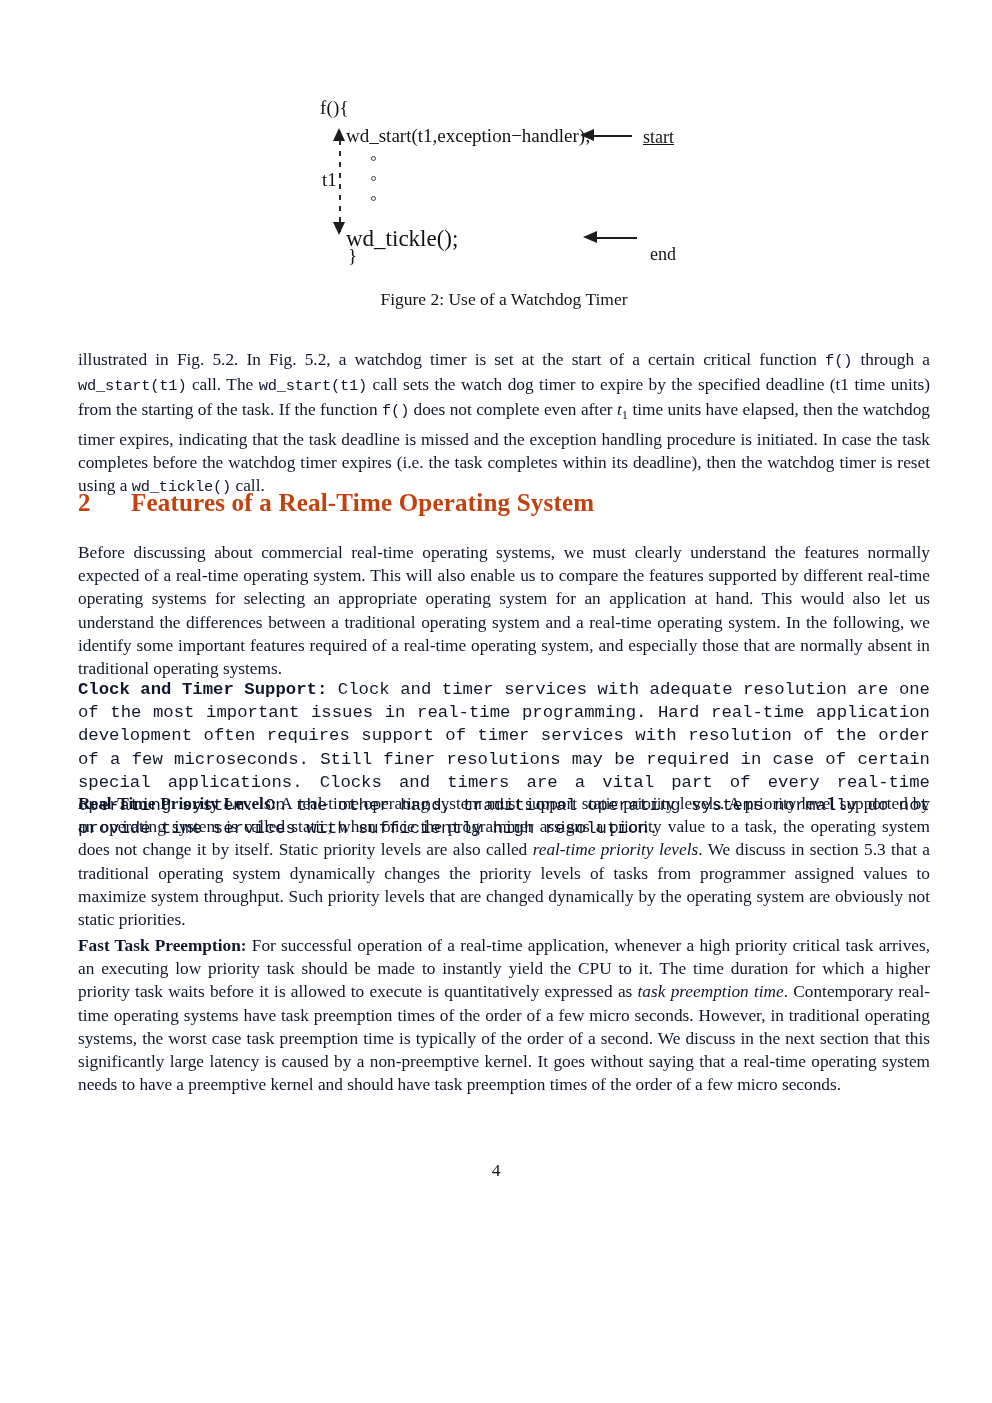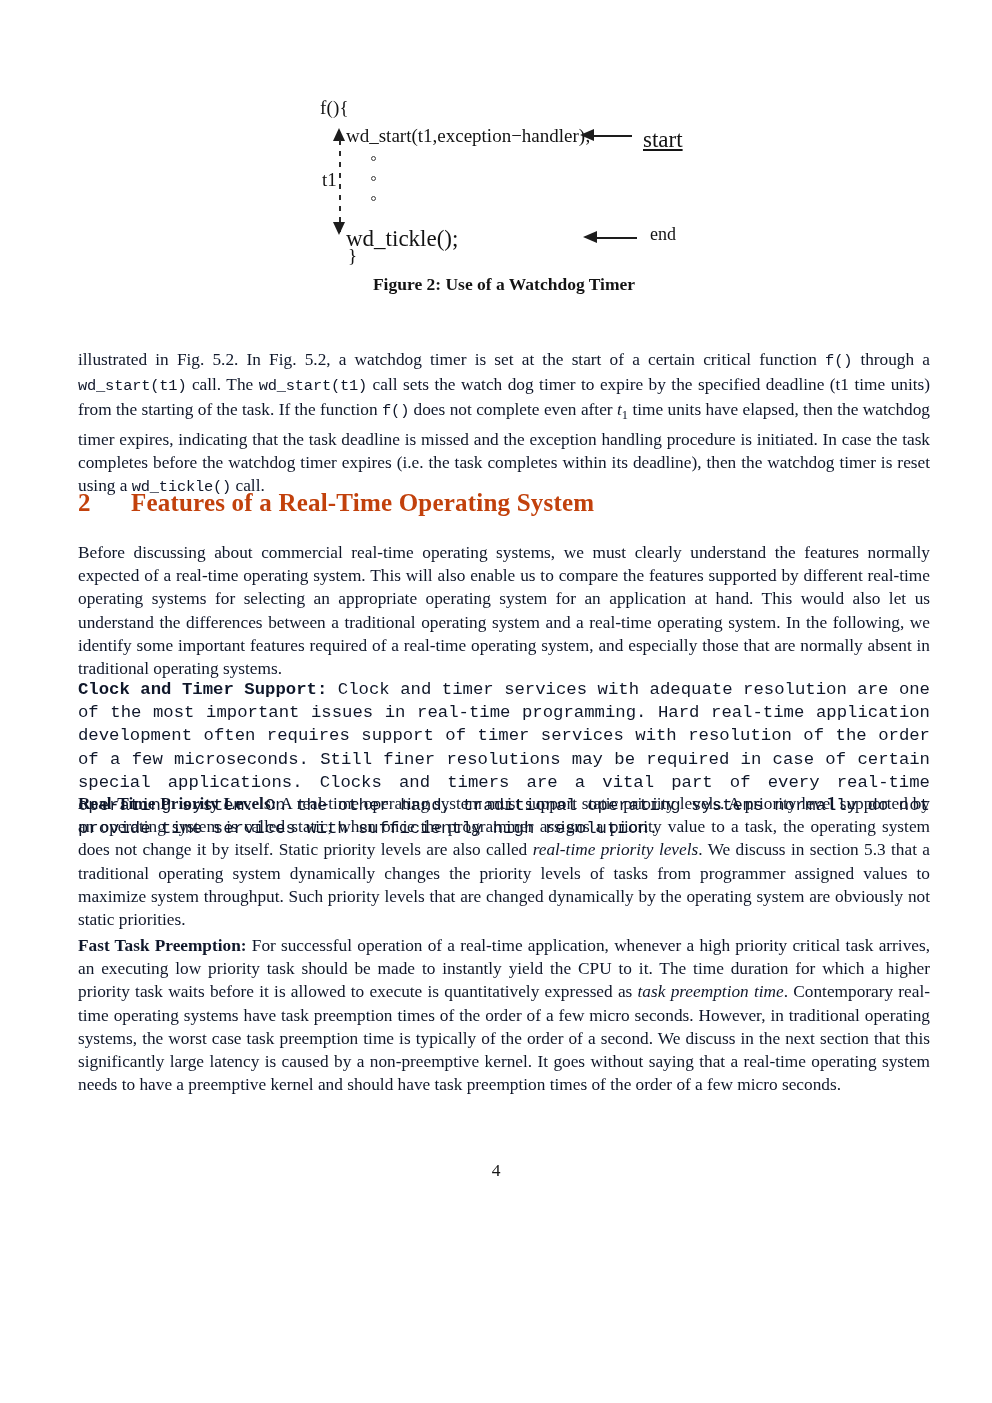--- a/index.html
+++ b/index.html
@@ -42,22 +42,22 @@
     font-family: "Liberation Serif", "DejaVu Serif", serif;
     color: #131313;
     white-space: pre;
     line-height: 1;
   }
   .t-fbrace { left: 242px; top: 2px;  font-size: 19px; letter-spacing: 0.2px; }
   .t-wdstart{ left: 268px; top: 30px; font-size: 19px; }
   .t-t1     { left: 244px; top: 74px; font-size: 19px; }
   .t-wdtick { left: 268px; top: 131px; font-size: 23px; }
   .t-ebrace { left: 270px; top: 150px; font-size: 19px; }
-  .t-start  { left: 565px; top: 32px; font-size: 23px; text-decoration: underline; }
-  .t-end    { left: 572px; top: 129px; font-size: 18px; }
+  .t-start  { left: 565px; top: 32px; font-size: 18px; text-decoration: underline; }
+  .t-end    { left: 572px; top: 149px; font-size: 18px; }
 
   
   .dots {
     position: absolute;
     left: 293px;
     top: 60px;
     width: 12px;
     height: 58px;
   }
   .dots i {
@@ -117,26 +117,25 @@
     border-right: 14px solid #1d1d1d;
   }
   .harrow-start { left: 502px; top: 33px; width: 50px; }
   .harrow-start .shaft { width: 42px; }
   .harrow-end   { left: 505px; top: 135px; width: 52px; }
   .harrow-end .shaft { width: 44px; }
 
   .fig-caption {
     position: absolute;
     left: 0;
-    top: 178px;
+    top: 193px;
     width: 852px;
     text-align: center;
     font-size: 17.5px;
     color: #141414;
-    font-weight: bold;
   }
 
   
   .body-col {
     position: absolute;
     left: 78px;
     width: 852px;
   }
   p.para {
     margin: 0 0 0 0;

